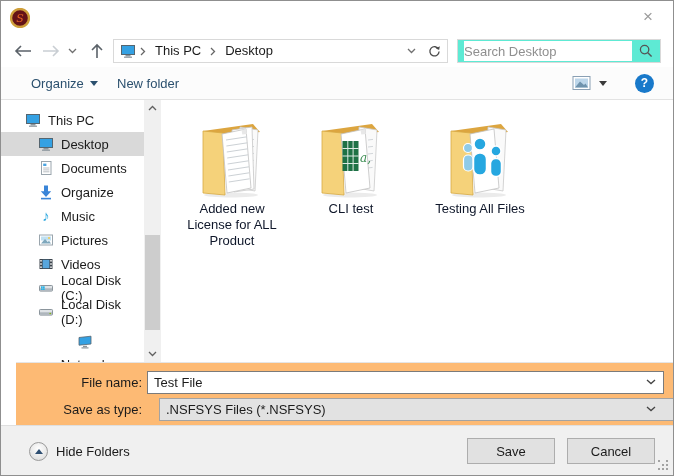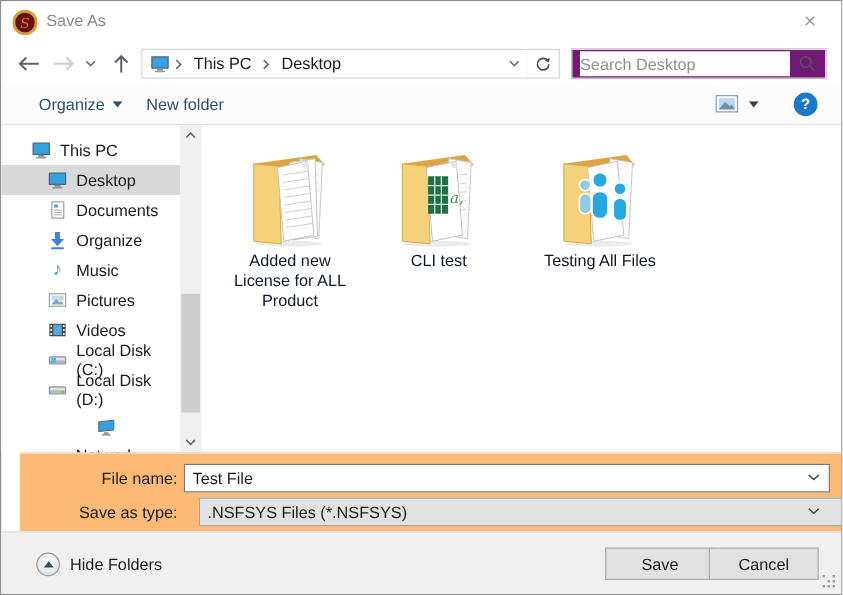--- a/index.html
+++ b/index.html
@@ -14,21 +14,21 @@
   .close-btn { position:absolute; right:8px; top:2px; width:34px; height:28px; display:flex; align-items:center; justify-content:center; color:#9c9c9c; font-size:17px; cursor:default; }
 
   
   .navbar { position:absolute; left:0; top:34px; right:0; height:32px; background:#fff; }
   .nav-btn { position:absolute; top:5px; width:24px; height:22px; display:flex; align-items:center; justify-content:center; }
   .crumb-bar { position:absolute; left:112px; top:4px; width:310px; height:24px; border:1px solid #d9d9d9; background:#fff; display:flex; align-items:center; }
   .crumb-bar .seg { padding:0 7px; line-height:22px; }
   .crumb-chev { display:flex; align-items:center; padding:0 2px; }
   .crumb-dd { margin-left:auto; padding:0 6px; display:flex; align-items:center; height:100%; }
   .refresh-btn { position:absolute; left:421px; top:4px; width:26px; height:24px; border:1px solid #d9d9d9; border-left:none; display:flex; align-items:center; justify-content:center; background:#fff; }
-  .search-box { position:absolute; left:456px; top:4px; width:204px; height:24px; border:1px solid #d9d9d9; background:#701a75; }
+  .search-box { position:absolute; left:456px; top:4px; width:204px; height:24px; border:1px solid #d9d9d9; background:#5eead4; }
   .search-box input { position:absolute; left:6px; top:1px; width:168px; height:20px; border:none; outline:none; font:13px "Liberation Sans","DejaVu Sans",sans-serif; color:#1b1b1b; }
   .search-box input::placeholder { color:#8f8f8f; }
   .search-glass { position:absolute; right:7px; top:4px; }
 
   
   .toolbar { position:absolute; left:0; top:66px; right:0; height:33px; background:#fcfcfc; border-bottom:1px solid #e3e3e3; color:#2b506e; }
   .tb-item { position:absolute; top:0; height:32px; display:flex; align-items:center; gap:6px; }
   .tb-organize { left:30px; }
   .tb-newfolder { left:116px; }
   .tb-views { right:82px; }
@@ -70,36 +70,35 @@
   .fctrl { position:absolute; left:131px; right:9px; height:23px; }
   .fname-input { width:100%; height:23px; border:1px solid #7b7b7b; padding:0 22px 0 6px; font:13px "Liberation Sans","DejaVu Sans",sans-serif; color:#1b1b1b; outline:none; }
   .ftype-select { width:100%; height:23px; border:1px solid #a3a3a3; background:#e2e2e2; padding:0 22px 0 6px; line-height:21px; color:#1b1b1b; overflow:hidden; white-space:nowrap;margin-left:12px; }
   .ctrl-chev { position:absolute; right:8px; top:8px; }
 
   
   .footer { position:absolute; left:0; top:424px; right:0; bottom:0; background:#f0f0f0; border-top:1px solid #dfdfdf; }
   .hide-folders { position:absolute; left:28px; top:13px; height:24px; display:flex; align-items:center; gap:8px; color:#1b1b1b; }
   .hf-circle { width:19px; height:19px; border-radius:50%; border:1px solid #9a9a9a; background:radial-gradient(circle at 50% 35%, #ffffff, #d8d8d8); display:flex; align-items:center; justify-content:center; }
   .btn { position:absolute; top:12px; width:88px; height:26px; background:#e1e1e1; border:1px solid #adadad; font:13px "Liberation Sans","DejaVu Sans",sans-serif; color:#1b1b1b; display:flex; align-items:center; justify-content:center; }
-  .btn-save { left:483px; }
+  .btn-save { left:466px; }
   .btn-cancel { left:566px; }
   .grip { position:absolute; right:13px; bottom:13px; width:2px; height:2px; background:#a3a3a3;
           box-shadow: 8px 0 #a3a3a3, 8px 4px #a3a3a3, 8px 8px #a3a3a3, 4px 4px #a3a3a3, 4px 8px #a3a3a3, 0 8px #a3a3a3; }
 </style>
 </head>
 <body>
 
 <div class="dialog">
 
   <div class="titlebar">
     <svg class="app-icon" viewBox="0 0 20 20">
       <circle cx="10" cy="10" r="9" fill="#641217" stroke="#cf9f3a" stroke-width="2.4"></circle>
       <text x="10" y="14" text-anchor="middle" font-size="11" font-style="italic" font-family="DejaVu Serif, serif" fill="#e06023">S</text>
     </svg>
-    <span class="title-text">Save As</span>
     <div class="close-btn">
       <span>×</span>
     </div>
   </div>
 
   <div class="navbar">
     <div class="nav-btn" style="left:10px;">
       <svg width="18" height="12" viewBox="0 0 18 12">
           <path d="M17 6 H2 M7 1 L2 6 L7 11" fill="none" stroke="#5b6269" stroke-width="1.6"></path>
         </svg>

